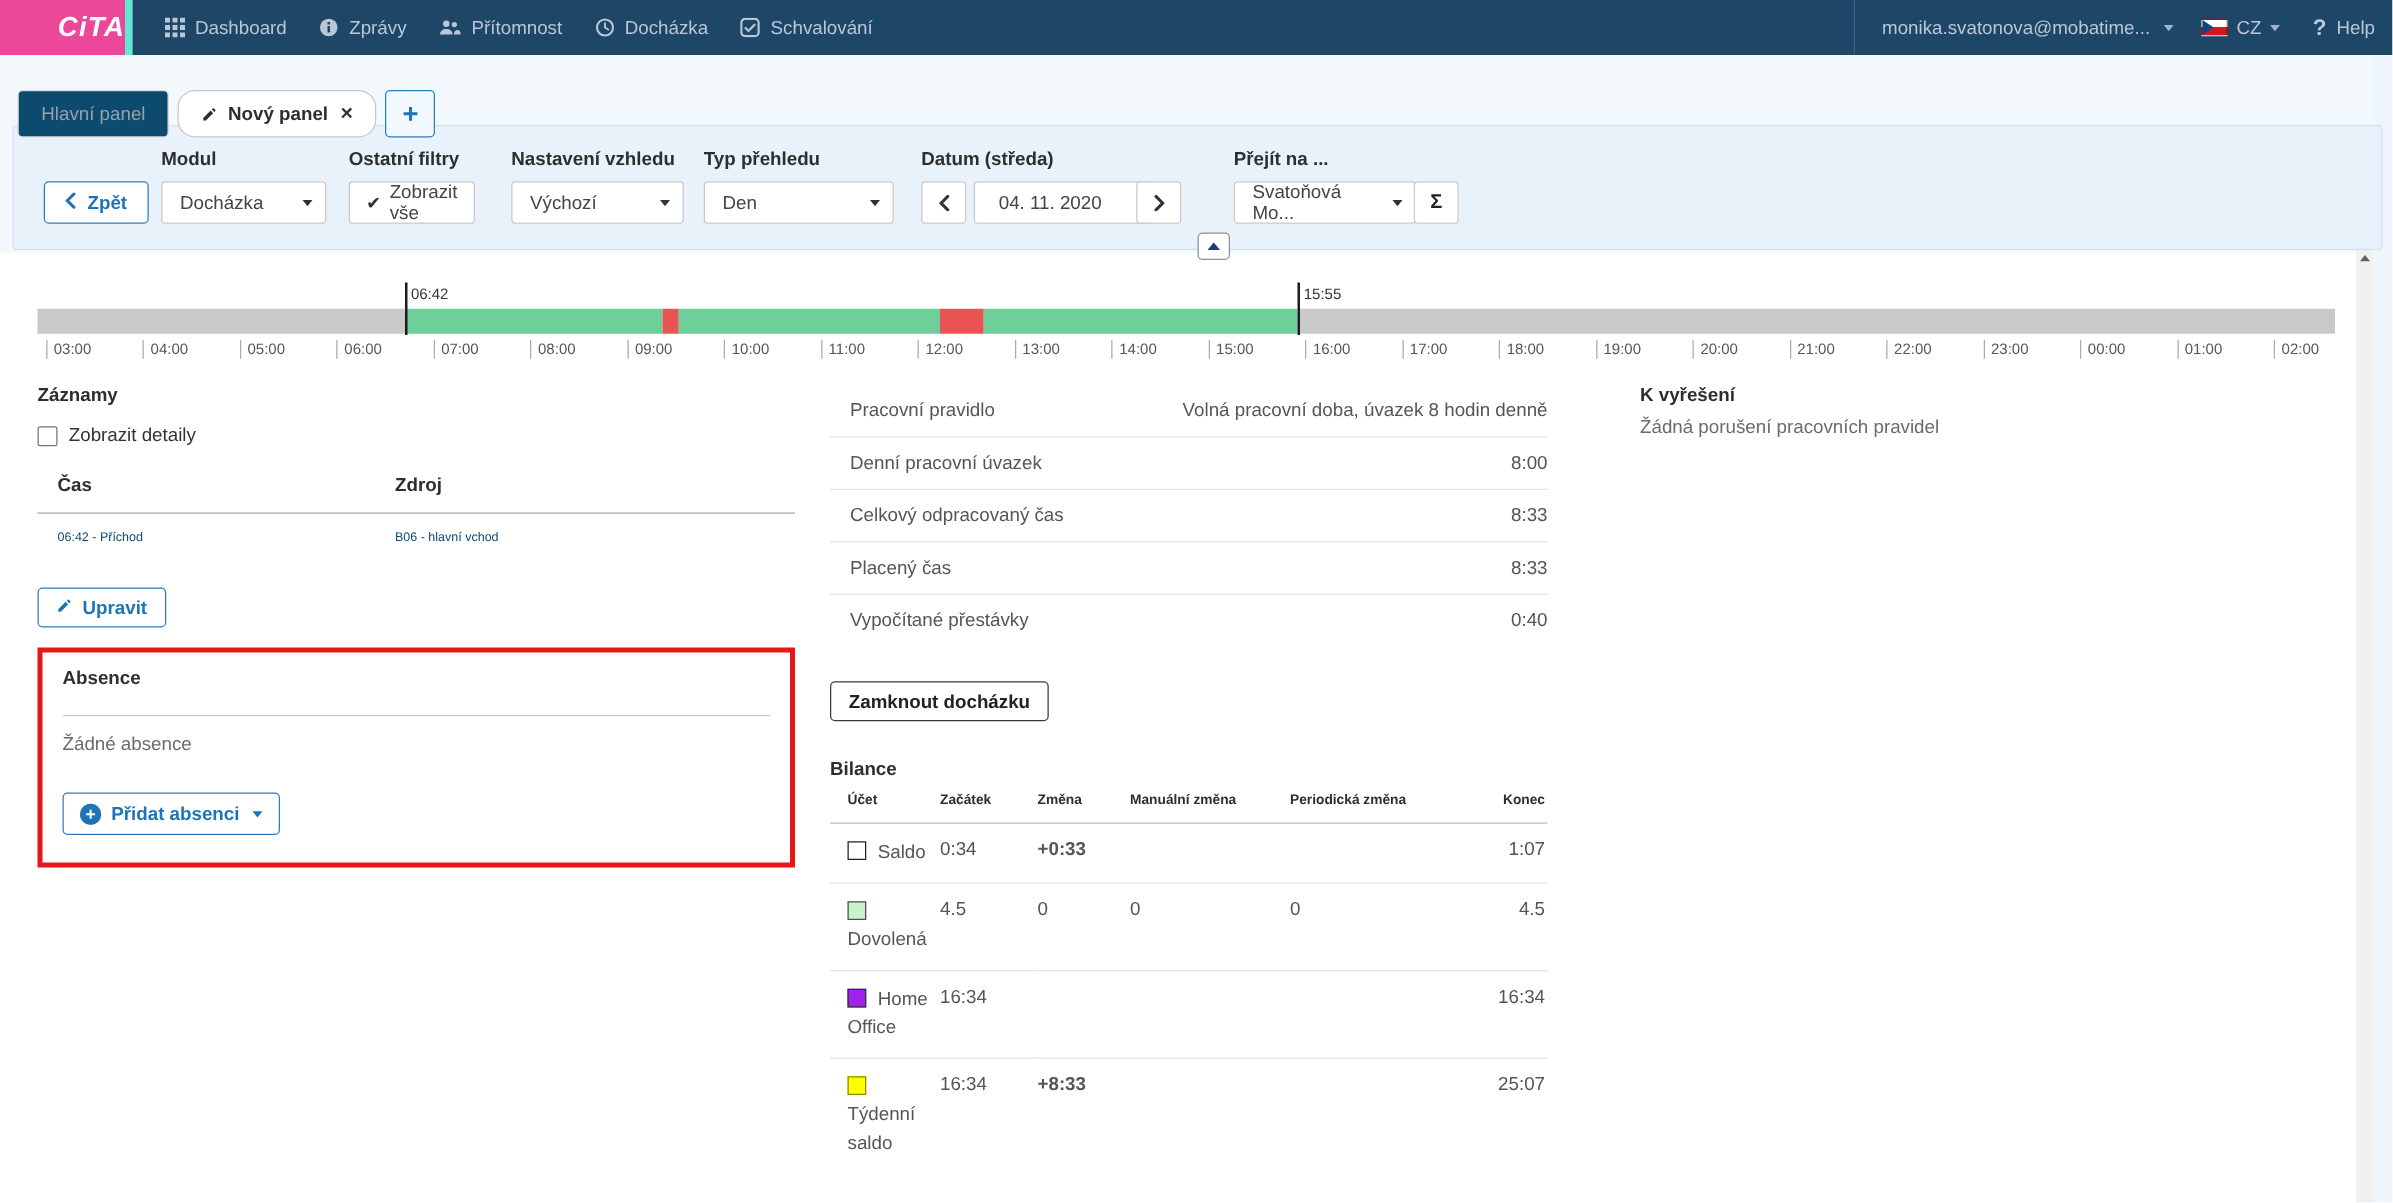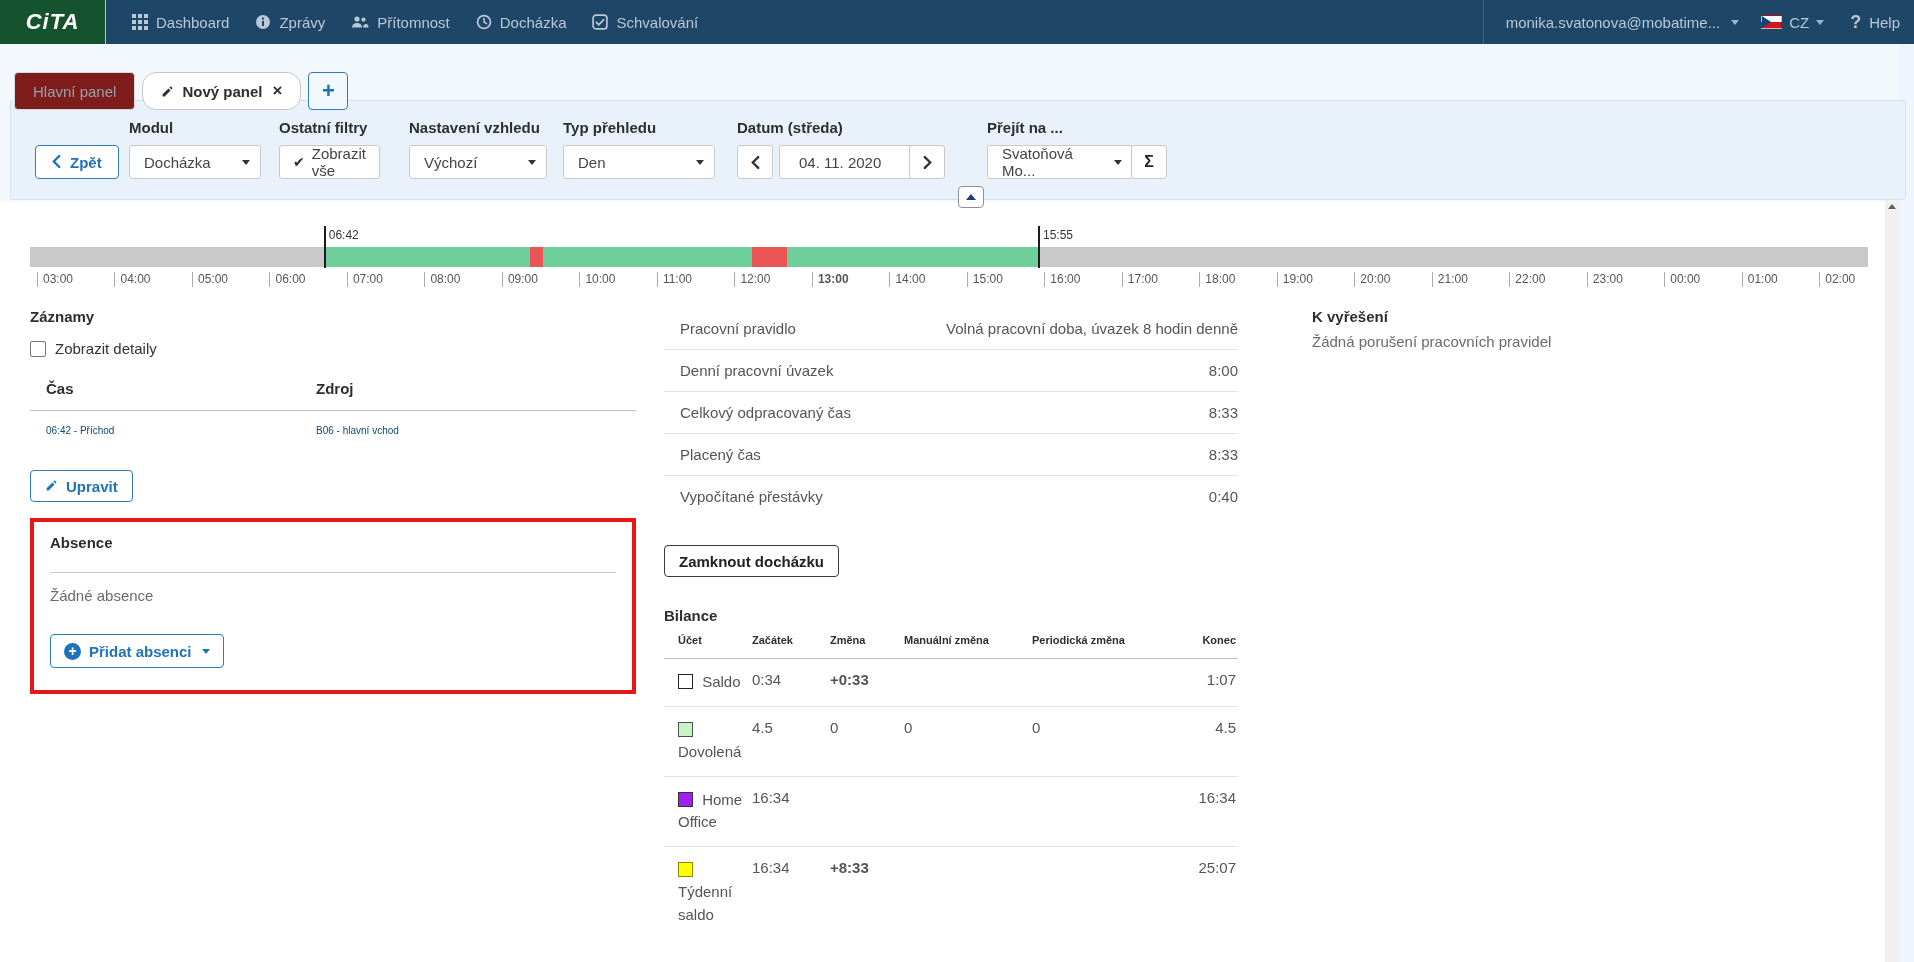--- a/index.html
+++ b/index.html
@@ -3,22 +3,22 @@
 <meta charset="utf-8">
 <style>
   * { margin:0; padding:0; box-sizing:border-box; }
   html,body { width:1914px; height:962px; overflow:hidden; background:#fff;
               font-family:"Liberation Sans", sans-serif; color:#333; font-size:15px; }
   .page { position:relative; width:1914px; height:962px; }
 
   
   .navbar { position:absolute; left:0; top:0; width:1914px; height:44px;
             background:#1e4666; display:flex; align-items:center; }
-  .logo-box { width:106px; height:44px; background:#14532d; border-right:1px solid #5eead4;
-              display:flex; align-items:center; justify-content:center; }
+  .logo-box { width:106px; height:44px; background:#ec4899; border-right:6px solid #5eead4;
+              display:flex; align-items:center; justify-content:flex-end; }
   .logo-text { color:#fff; font-size:22px; font-weight:bold; font-style:italic; letter-spacing:1px; }
   .nav-item { display:flex; align-items:center; margin-left:26px; color:#b9c7d9;
               font-size:15px; cursor:pointer; }
   .nav-item .nav-ic { margin-right:8px; display:flex; align-items:center; }
   .nav-right { margin-left:auto; display:flex; align-items:center; color:#b9c7d9; font-size:15px; }
   .nav-divider { width:1px; height:44px; background:#35628f; margin-right:22px; }
   .caret-down { display:inline-block; width:0; height:0; border-left:4px solid transparent;
                 border-right:4px solid transparent; border-top:5px solid #9fb3c9; margin-left:7px; }
   .flag { position:relative; width:21px; height:14px; margin:0 7px 0 22px; display:inline-block;
           background:linear-gradient(to bottom,#ffffff 50%,#d7141a 50%); border:1px solid rgba(0,0,0,.25); }
@@ -26,21 +26,21 @@
                  border-top:6px solid transparent; border-bottom:6px solid transparent;
                  border-left:9px solid #11457e; }
   .help-q { font-weight:bold; font-size:18px; margin:0 8px 0 26px; color:#b9c7d9; }
   .nav-user { margin-right:4px; }
   .nav-help-wrap { margin-right:14px; display:flex; align-items:center; }
 
   
   .band { position:absolute; left:0; top:44px; width:1914px; height:158px; background:#f3f8fd; }
   .tabsrow { position:absolute; left:14px; top:72px; display:flex; gap:7px; z-index:6; }
   .tab { height:38px; display:flex; align-items:center; padding:0 18px; border-radius:4px;
-         border:1px solid #d6d9dd; background:#7f1d1d; color:#98a0a9; font-size:15px; cursor:pointer; }
+         border:1px solid #d6d9dd; background:#0c4a6e; color:#98a0a9; font-size:15px; cursor:pointer; }
   .tab.active { background:#fff; border-color:#c7c7c7; color:#2e2e2e; font-weight:bold;border-radius:14px; }
   .tab .pencil { margin-right:8px; display:flex; }
   .tab .tab-close { margin-left:10px; font-weight:bold; font-size:17px; color:#333; }
   .tab.add { width:40px; justify-content:center; background:#f1f8fe; border-color:#2e7cc0;
              color:#1f74b8; font-size:22px; font-weight:bold; padding:0; }
 
   
   .filter-panel { position:absolute; left:10px; top:100px; width:1896px; height:100px;
                   background:#e9f2fb; border:1px solid #cfe2f3; border-radius:3px; z-index:2; }
   .fgroup { position:absolute; top:0; }
@@ -334,21 +334,21 @@
         <span class="tl-tick" style="left: 0.38%;">03:00</span>
         <span class="tl-tick" style="left: 4.596%;">04:00</span>
         <span class="tl-tick" style="left: 8.812%;">05:00</span>
         <span class="tl-tick" style="left: 13.028%;">06:00</span>
         <span class="tl-tick" style="left: 17.244%;">07:00</span>
         <span class="tl-tick" style="left: 21.46%;">08:00</span>
         <span class="tl-tick" style="left: 25.676%;">09:00</span>
         <span class="tl-tick" style="left: 29.892%;">10:00</span>
         <span class="tl-tick" style="left: 34.108%;">11:00</span>
         <span class="tl-tick" style="left: 38.324%;">12:00</span>
-        <span class="tl-tick" style="left: 42.54%; font-weight: bold;">13:00</span>
+        <span class="tl-tick" style="left: 42.54%;">13:00</span>
         <span class="tl-tick" style="left: 46.756%;">14:00</span>
         <span class="tl-tick" style="left: 50.972%;">15:00</span>
         <span class="tl-tick" style="left: 55.188%;">16:00</span>
         <span class="tl-tick" style="left: 59.404%;">17:00</span>
         <span class="tl-tick" style="left: 63.62%;">18:00</span>
         <span class="tl-tick" style="left: 67.836%;">19:00</span>
         <span class="tl-tick" style="left: 72.052%;">20:00</span>
         <span class="tl-tick" style="left: 76.268%;">21:00</span>
         <span class="tl-tick" style="left: 80.484%;">22:00</span>
         <span class="tl-tick" style="left: 84.7%;">23:00</span>

